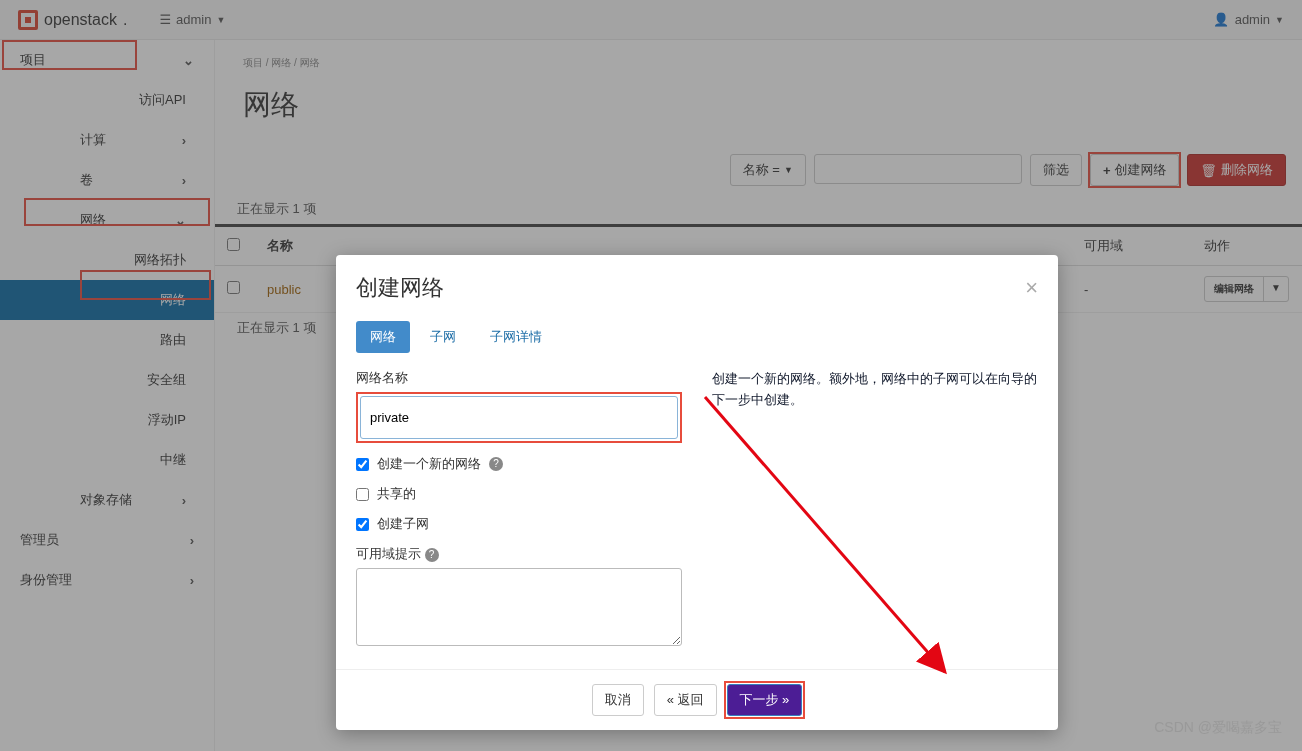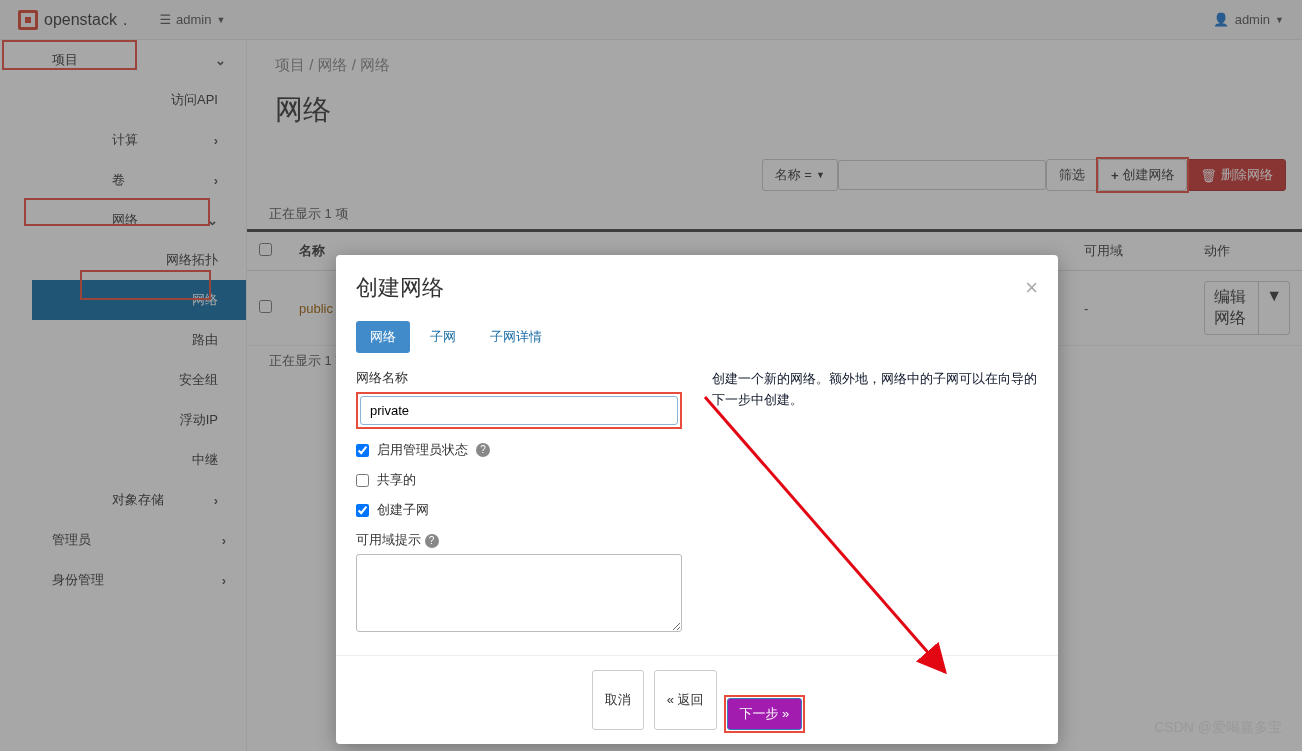--- a/index.html
+++ b/index.html
@@ -7,75 +7,75 @@
     
     .topbar { height: 40px; background: #f8f8f8; border-bottom: 1px solid #e8e8e8; display: flex; align-items: center; padding: 0 18px; justify-content: space-between; }
     .topbar-left { display: flex; align-items: center; gap: 32px; }
     .logo { display: flex; align-items: center; gap: 6px; font-size: 16px; color: #333; }
     .logo-icon { width: 20px; height: 20px; border: 3px solid #da422f; border-radius: 2px; position: relative; }
     .logo-icon::after { content: ""; position: absolute; width: 6px; height: 6px; background: #da422f; top: 4px; left: 4px; }
     .project-dd { display: flex; align-items: center; gap: 5px; color: #555; cursor: pointer; font-size: 13px; }
     .user-dd { display: flex; align-items: center; gap: 5px; color: #555; cursor: pointer; }
     .caret-down { font-size: 9px; }
     
-    .main { display: flex; height: 711px; padding-left: 32px; }
+    .main { display: flex; height: 711px; }
     .sidebar { width: 215px; background: #fff; border-right: 1px solid #eee; }
     .side-item { padding: 11px 20px; color: #333; display: flex; align-items: center; justify-content: space-between; cursor: pointer; }
     .side-item.lvl1 { font-size: 13px; }
     .side-item.lvl2 { padding-left: 60px; justify-content: flex-end; padding-right: 28px; text-align: right; }
     .side-item.lvl2.hassub { justify-content: space-between; padding-left: 80px; }
     .side-item.lvl3 { padding-right: 28px; text-align: right; justify-content: flex-end; color: #333; }
     .side-item.active { background: #0a6ba5; color: #fff; }
     .chev { font-size: 13px; font-weight: bold; color: #555; }
     .r1 { position: absolute; left: 2px; top: 40px; width: 135px; height: 30px; border: 2px solid #e74c3c; z-index: 5; pointer-events: none; }
     .r2 { position: absolute; left: 24px; top: 198px; width: 186px; height: 28px; border: 2px solid #e74c3c; z-index: 5; pointer-events: none; }
     .r3 { position: absolute; left: 80px; top: 270px; width: 131px; height: 30px; border: 2px solid #e74c3c; z-index: 5; pointer-events: none; }
     
     .content { flex: 1; padding: 0; position: relative; }
-    .breadcrumb { padding: 16px 28px 12px; color: #888; font-size: 15px; }
+    .breadcrumb { padding: 16px 28px 12px; color: #888; font-size: 10px; }
     .breadcrumb span { color: #888; }
     .page-title { font-size: 28px; padding: 4px 28px 20px; font-weight: 400; }
     
-    .toolbar { display: flex; justify-content: flex-end; padding: 10px 16px 8px; align-items: center; }
+    .toolbar { display: flex; justify-content: flex-end; padding: 10px 16px 8px; gap: 8px; }
     .btn { display: inline-flex; align-items: center; gap: 4px; padding: 6px 12px; border: 1px solid #ccc; background: #fff; border-radius: 3px; cursor: pointer; font-size: 13px; color: #333; }
     .btn-danger { background: #c9302c; color: #fff; border-color: #ac2925; }
     .filter-input { width: 208px; height: 30px; border: 1px solid #ccc; border-radius: 3px; padding: 0 8px; }
     .r-create { position: relative; }
     .r-create::before { content:""; position:absolute; inset:-3px; border:2px solid #e74c3c; }
     
     .showing { padding: 6px 22px; color: #555; font-size: 13px; }
     .table { width: calc(100% - 0px); border-collapse: collapse; }
     .table th, .table td { padding: 10px 12px; text-align: left; border-bottom: 1px solid #eee; font-weight: normal; font-size: 13px; }
     .table th { border-top: 3px solid #404040; border-bottom: 1px solid #ddd; color: #333; }
     .table .link { color: #a16207; cursor: pointer; }
     .edit-split { border: 1px solid #ccc; border-radius: 3px; display: inline-flex; }
-    .edit-split span { padding: 5px 9px; border-right: 1px solid #ccc; font-size: 16px; }
+    .edit-split span { padding: 5px 9px; border-right: 1px solid #ccc; font-size: 10px; font-weight: bold; }
     .edit-split .sp { border-right: none; padding: 5px 7px; }
     
     .modal-backdrop { position: absolute; inset: 0; background: rgba(60,60,60,0.45); z-index: 50; }
     .modal { position: absolute; top: 255px; left: 336px; width: 722px; background: #fff; border-radius: 4px; box-shadow: 0 4px 20px rgba(0,0,0,0.3); z-index: 60; }
     .modal-header { padding: 18px 20px; display: flex; justify-content: space-between; align-items: center; }
     .modal-title { font-size: 22px; font-weight: 400; }
     .close { font-size: 22px; color: #aaa; cursor: pointer; }
     .tabs { display: flex; gap: 6px; padding: 0 20px 14px; }
     .tab { padding: 7px 14px; border-radius: 3px; cursor: pointer; color: #1e6ea7; font-size: 13px; }
     .tab.active { background: #428bca; color: #fff; }
     .modal-body { display: flex; padding: 0 20px 20px; gap: 30px; }
     .form-col { flex: 1; }
     .help-col { flex: 1; color: #0f172a; line-height: 1.6; font-size: 13px; padding-top: 2px; }
     .form-label { display: block; margin-bottom: 5px; margin-top: 2px; color: #333; font-size: 13px; }
-    .form-input { width: 100%; padding: 6px 9px; border: 1px solid #bbb; border-radius: 3px; font-size: 13px; }
+    .form-input { width: 100%; padding: 13px 9px; border: 1px solid #bbb; border-radius: 3px; font-size: 13px; }
     .r-input { position: relative; padding: 2px; border: 2px solid #e74c3c; margin-bottom: 10px; }
     .r-input .form-input { border: 1px solid #8ab4d8; background: #fff; outline: none; }
     .checkbox-row { display: flex; align-items: center; gap: 8px; margin: 12px 0; font-size: 13px; }
     .help-icon { display: inline-block; width: 14px; height: 14px; border-radius: 50%; background: #888; color: #fff; font-size: 10px; line-height: 14px; text-align: center; }
     textarea.form-input { resize: vertical; height: 78px; }
     
     .modal-footer { border-top: 1px solid #eee; padding: 14px 20px; display: flex; justify-content: center; gap: 10px; }
-    .btn-primary { background: #a21caf; color: #fff; border-color: #357ebd; margin-top: 28px; }
+    .btn-primary { background: #4c1d95; color: #fff; border-color: #357ebd; }
     .r-next { position: relative; }
     .r-next::before { content:""; position:absolute; inset:-4px; border:2px solid #e74c3c; }
     
     .arrow-svg { position: absolute; top: 392px; left: 700px; z-index: 70; pointer-events:none; }
     .watermark { position: absolute; bottom: 14px; right: 20px; color: rgba(150,150,150,0.8); font-size: 14px; z-index: 100; }
   </style>
 </head>
 <body>
 
 <div class="modal-backdrop"></div>
@@ -216,21 +216,21 @@
     <span class="tab">子网详情</span>
   </div>
   <div class="modal-body">
     <div class="form-col">
       <label class="form-label">网络名称</label>
       <div class="r-input">
         <input class="form-input" value="private" style="">
       </div>
       <div class="checkbox-row">
           <input type="checkbox" checked="" style=""> 
-          <span>启用管理员状态</span> 
+          <span>创建一个新的网络</span> 
           <span class="help-icon">?</span>
         </div>
       <div class="checkbox-row">
           <input type="checkbox" style=""> 
           <span>共享的</span>
         </div>
       <div class="checkbox-row">
           <input type="checkbox" checked="" style=""> 
           <span>创建子网</span>
         </div>

